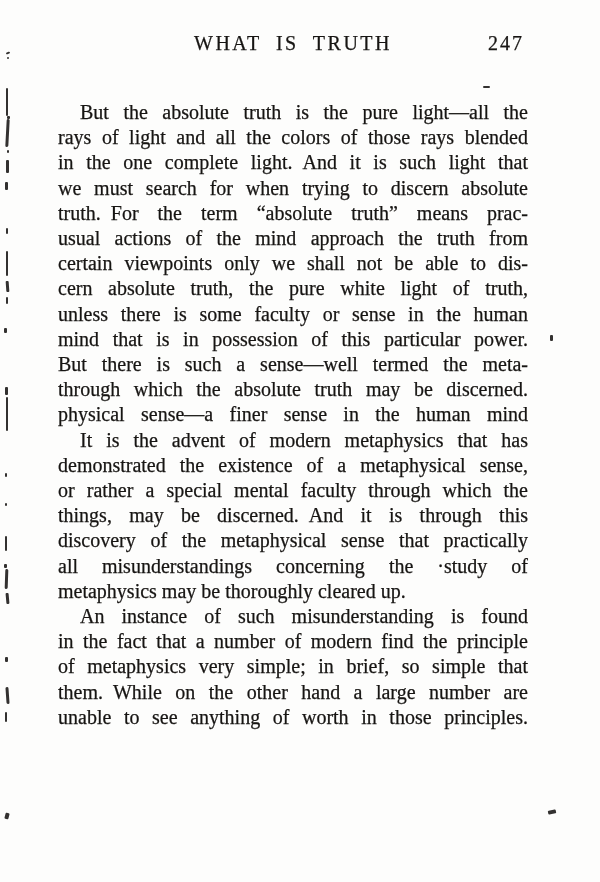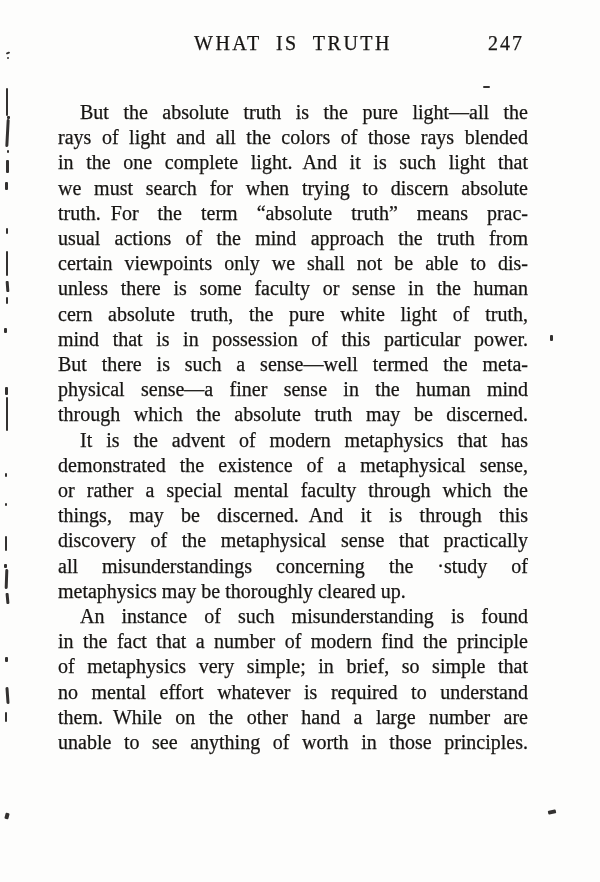--- a/index.html
+++ b/index.html
@@ -64,41 +64,40 @@
 
   <div class="text-block">
     <p class="para">
       <span class="line j indent">But the absolute truth is the pure light—all the</span>
       <span class="line j">rays of light and all the colors of those rays blended</span>
       <span class="line j">in the one complete light. And it is such light that</span>
       <span class="line j">we must search for when trying to discern absolute</span>
       <span class="line j">truth. For the term “absolute truth” means prac-</span>
       <span class="line j">usual actions of the mind approach the truth from</span>
       <span class="line j">certain viewpoints only we shall not be able to dis-</span>
+      <span class="line j">cern absolute truth, the pure white light of truth,</span>
       <span class="line j">unless there is some faculty or sense in the human</span>
-      <span class="line j">cern absolute truth, the pure white light of truth,</span>
       <span class="line j">mind that is in possession of this particular power.</span>
       <span class="line j">But there is such a sense—well termed the meta-</span>
+      <span class="line j">through which the absolute truth may be discerned.</span>
       <span class="line j">physical sense—a finer sense in the human mind</span>
-      <span class="line j">through which the absolute truth may be discerned.</span>
     </p>
     <p class="para">
       <span class="line j indent">It is the advent of modern metaphysics that has</span>
       <span class="line j">demonstrated the existence of a metaphysical sense,</span>
       <span class="line j">or rather a special mental faculty through which the</span>
       <span class="line j">things, may be discerned. And it is through this</span>
       <span class="line j">discovery of the metaphysical sense that practically</span>
       <span class="line j">all misunderstandings concerning the ·study of</span>
       <span class="line">metaphysics may be thoroughly cleared up.</span>
     </p>
     <p class="para">
       <span class="line j indent">An instance of such misunderstanding is found</span>
       <span class="line j">in the fact that a number of modern find the principle</span>
       <span class="line j">of metaphysics very simple; in brief, so simple that</span>
-      <span class="line j">no mental effort whatever is required to understand</span>
       <span class="line j">them. While on the other hand a large number are</span>
       <span class="line j">unable to see anything of worth in those principles.</span>
     </p>
   </div>
 
   <div class="art" style="left:6px;top:52px;width:4px;height:2px;transform:rotate(-20deg)"></div>
   <div class="art" style="left:7px;top:57px;width:2px;height:2px"></div>
   <div class="art" style="left:6px;top:88px;width:2px;height:28px"></div>
   <div class="art" style="left:7px;top:116px;width:3px;height:3px"></div>
   <div class="art" style="left:6px;top:119px;width:3px;height:28px;transform:rotate(3deg);border-radius:2px"></div>

